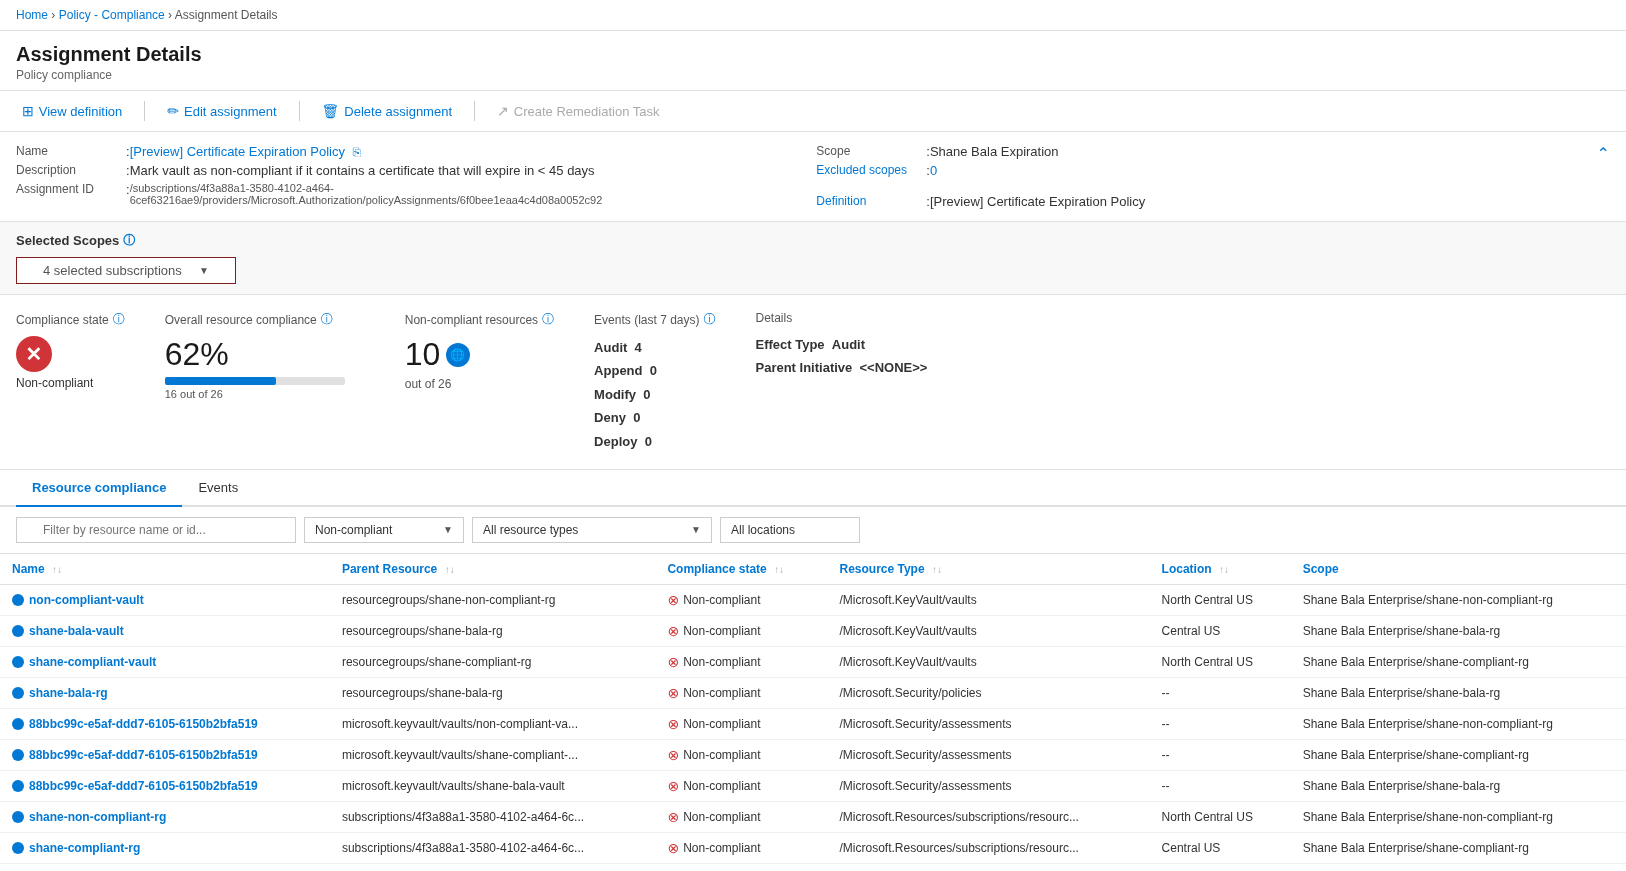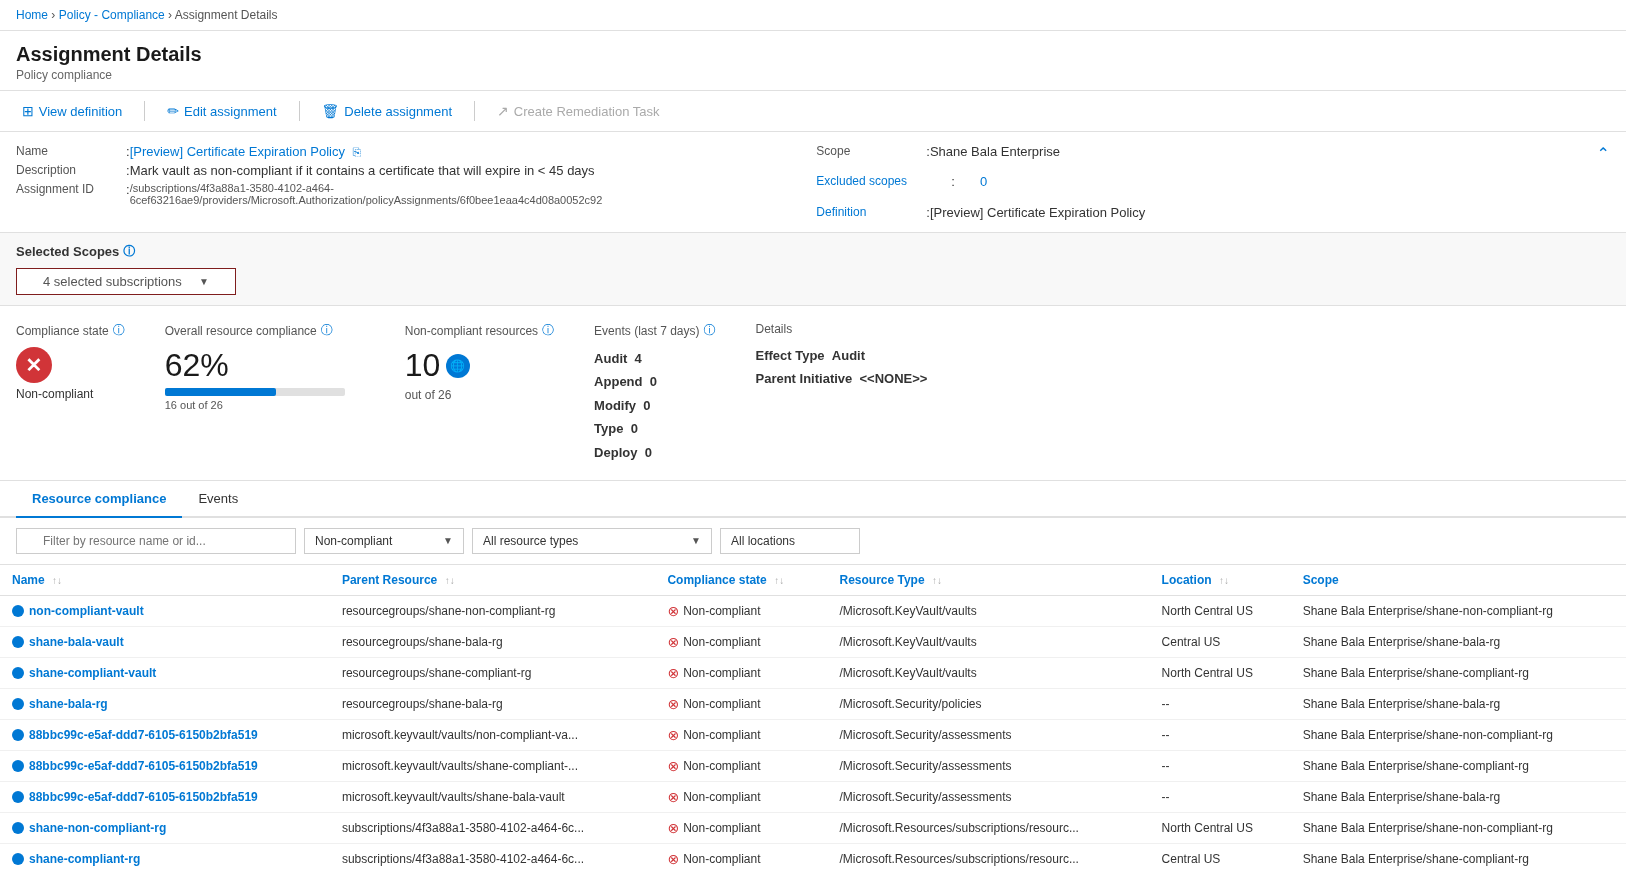--- a/index.html
+++ b/index.html
@@ -137,23 +137,23 @@
       <div class="detail-row" style="margin-top:4px;">
         <span class="detail-label">Assignment ID</span>
         <span>: </span>
         <span class="detail-value" style="font-size:11px; color:#555;">/subscriptions/4f3a88a1-3580-4102-a464-6cef63216ae9/providers/Microsoft.Authorization/policyAssignments/6f0bee1eaa4c4d08a0052c92</span>
       </div>
     </div>
     <div>
       <div class="detail-row">
         <span class="detail-label">Scope</span>
         <span>: </span>
-        <span class="detail-value">Shane Bala Enterprise</span>
-      </div>
-      <div class="detail-row" style="margin-top:15px;gap:25px;">
+        <span class="detail-value">Shane Bala Expiration</span>
+      </div>
+      <div class="detail-row" style="margin-top:4px;">
         <span class="detail-label" style="color:#0078d4;">Excluded scopes</span>
         <span>: </span>
         <span class="detail-value">
           <a>0</a>
         </span>
       </div>
       <div class="detail-row" style="margin-top:16px;">
         <span class="detail-label" style="color:#0078d4;">Definition</span>
         <span>: </span>
         <span class="detail-value">[Preview] Certificate Expiration Policy</span>
@@ -222,21 +222,21 @@
       </div>
       <div>
         <span>Append</span>
         &nbsp;<span>0</span>
       </div>
       <div>
         <span>Modify</span>
         &nbsp;<span>0</span>
       </div>
       <div>
-        <span>Type</span>
+        <span>Deny</span>
         &nbsp;<span>0</span>
       </div>
       <div>
         <span>Deploy</span>
         &nbsp;<span>0</span>
       </div>
     </div>
   </div>
 
   <div class="compliance-card">

